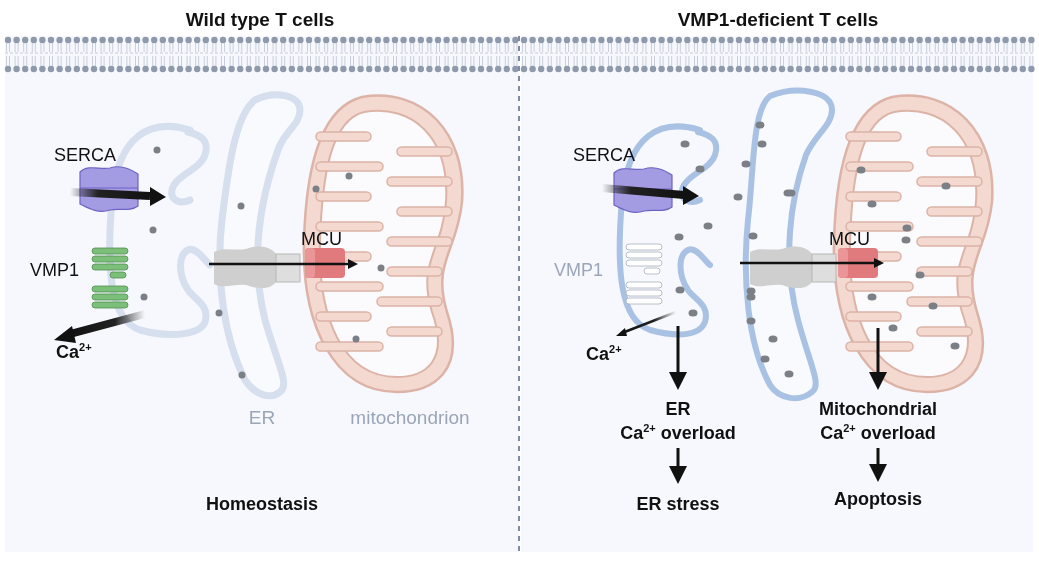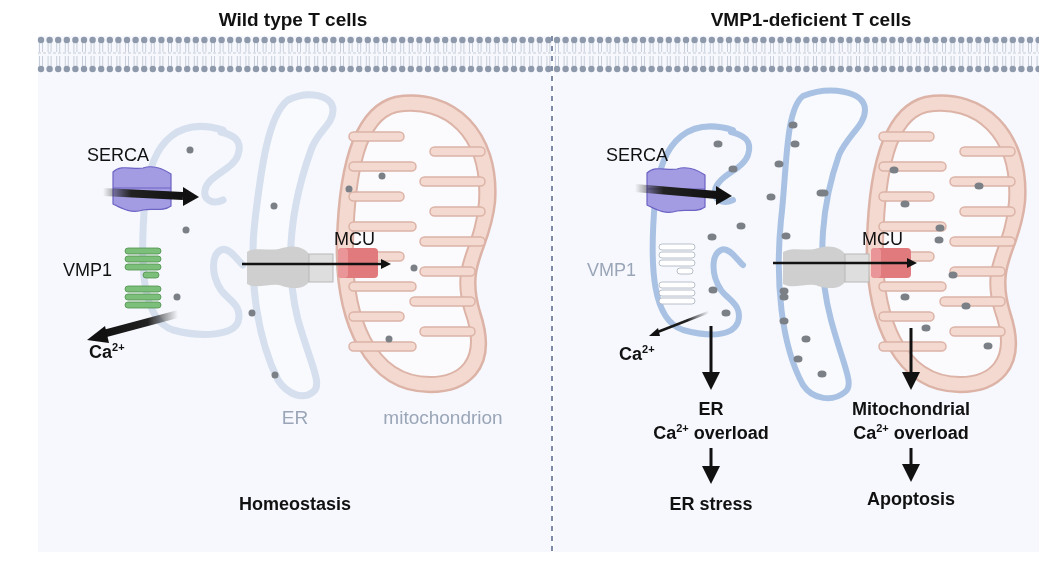--- a/index.html
+++ b/index.html
@@ -1,17 +1,17 @@
 <!DOCTYPE html>
 <html><head>
 <meta charset="utf-8">
 <style>
   html, body { margin: 0; padding: 0; background: #ffffff; }
   body { width: 1039px; height: 571px; overflow: hidden; font-family: "Liberation Sans", sans-serif; }
-  #stage { position: relative; width: 997px; height: 571px; margin-left: 33px; }
+  #stage { position: relative; width: 997px; height: 571px; }
   svg { position: absolute; left: 0; top: 0; }
   .title { font-family: "Liberation Sans", sans-serif; font-weight: bold; font-size: 19px; fill: #111; }
   .lbl { font-family: "Liberation Sans", sans-serif; font-size: 18px; fill: #111; }
   .lbl-faded { font-family: "Liberation Sans", sans-serif; font-size: 18px; fill: #9aa6b8; }
   .organelle { font-family: "Liberation Sans", sans-serif; font-size: 19px; fill: #9aa6b8; }
   .bold { font-family: "Liberation Sans", sans-serif; font-weight: bold; font-size: 18px; fill: #111; }
   .sup { font-size: 11px; }
 </style>
 </head>
 <body>

